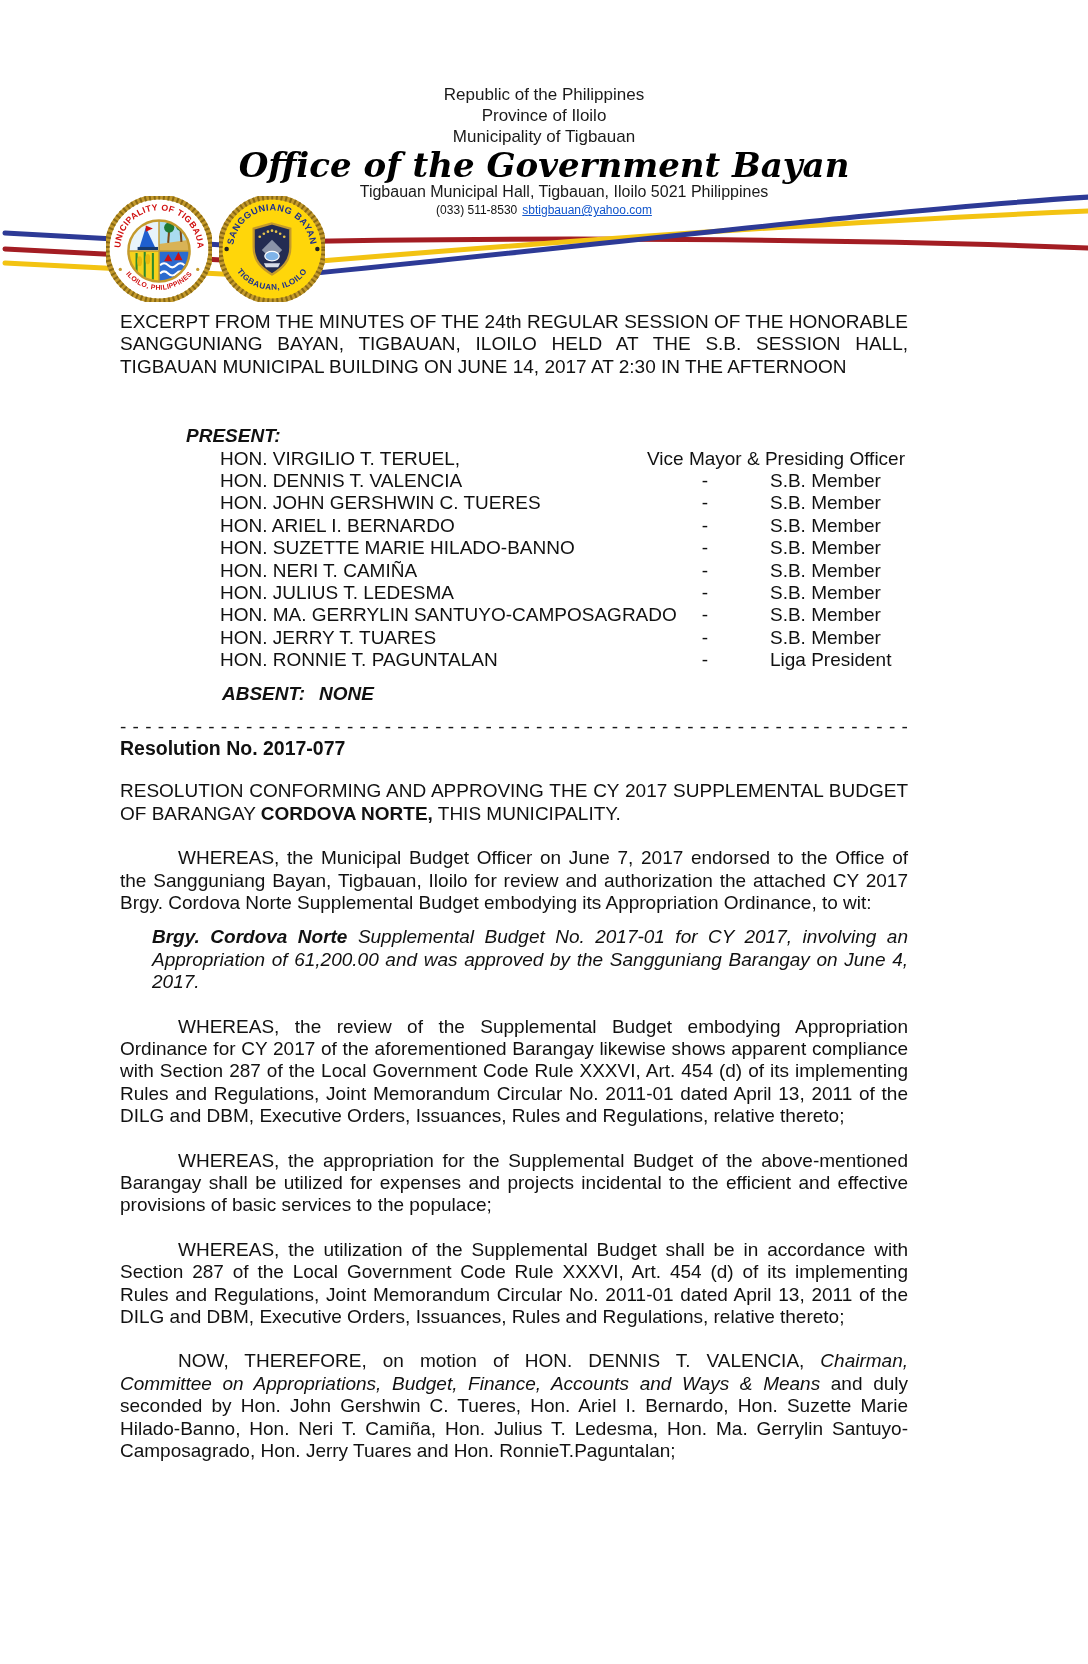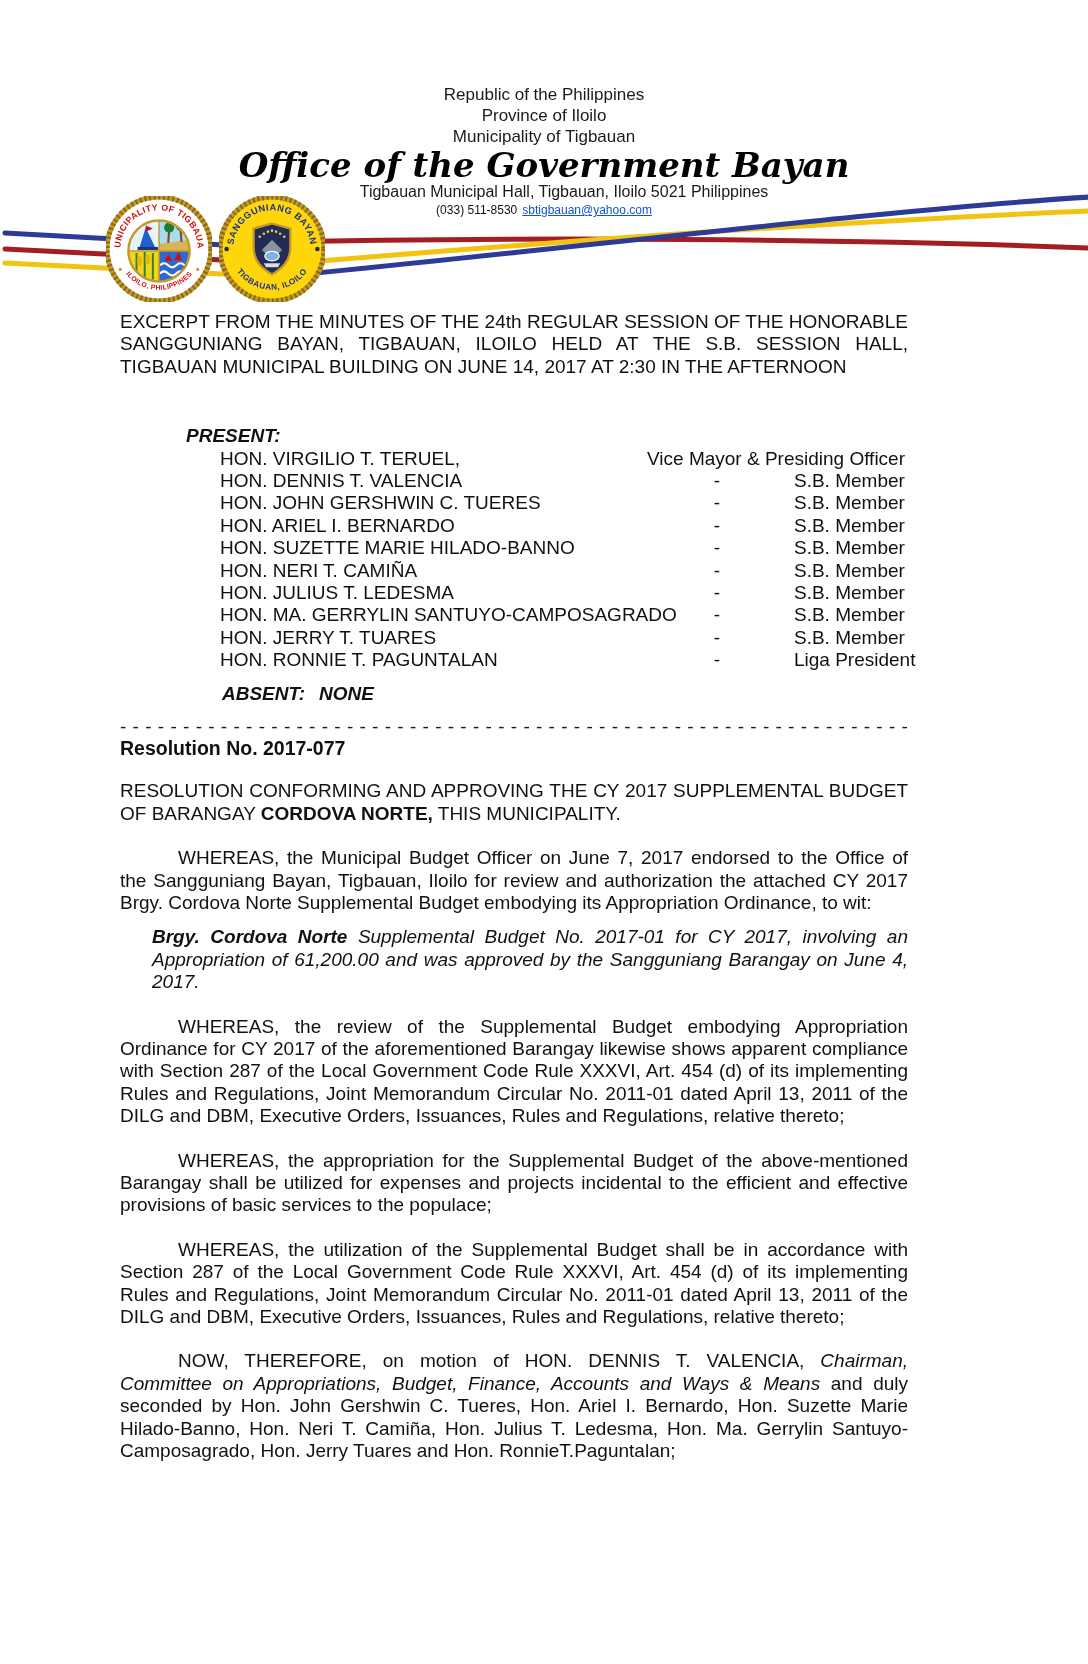--- a/index.html
+++ b/index.html
@@ -22,21 +22,21 @@
   .bodytext{position:absolute;top:311px;left:120px;width:788px;font-size:19px;line-height:22.4px;z-index:3;}
   .para{margin:0;}
   .jc{text-align:justify;}
   .ind{text-indent:58px;}
   .mt{margin-top:22px;}
   .b{font-weight:bold;}
   .it{font-style:italic;}
   .excerpt{margin-bottom:47px;}
   .present{margin-left:66px;font-weight:bold;font-style:italic;}
   .roster{margin-left:100px;width:685px;}
-  .row{display:flex;height:22.4px;gap:12px;}
+  .row{display:flex;height:22.4px;}
   .row .nm{flex:none;width:450px;white-space:nowrap;}
   .row .dsh{flex:none;width:70px;text-align:center;}
   .row .rl{flex:1;padding-left:30px;white-space:nowrap;}
   .row--first .nm{flex:1;width:auto;}
   .row--first .rl{flex:none;padding-left:0;}
   .absent{margin-top:11px;margin-left:102px;font-weight:bold;font-style:italic;}
   .absent-val{margin-left:14px;}
   .separator{margin-top:12px;width:100%;white-space:nowrap;overflow:hidden;
              font-size:19px;line-height:20px;letter-spacing:0.5px;color:#1a1a1a;}
   .res-no{text-align:left;font-weight:bold;font-size:19.5px;line-height:22.4px;}

